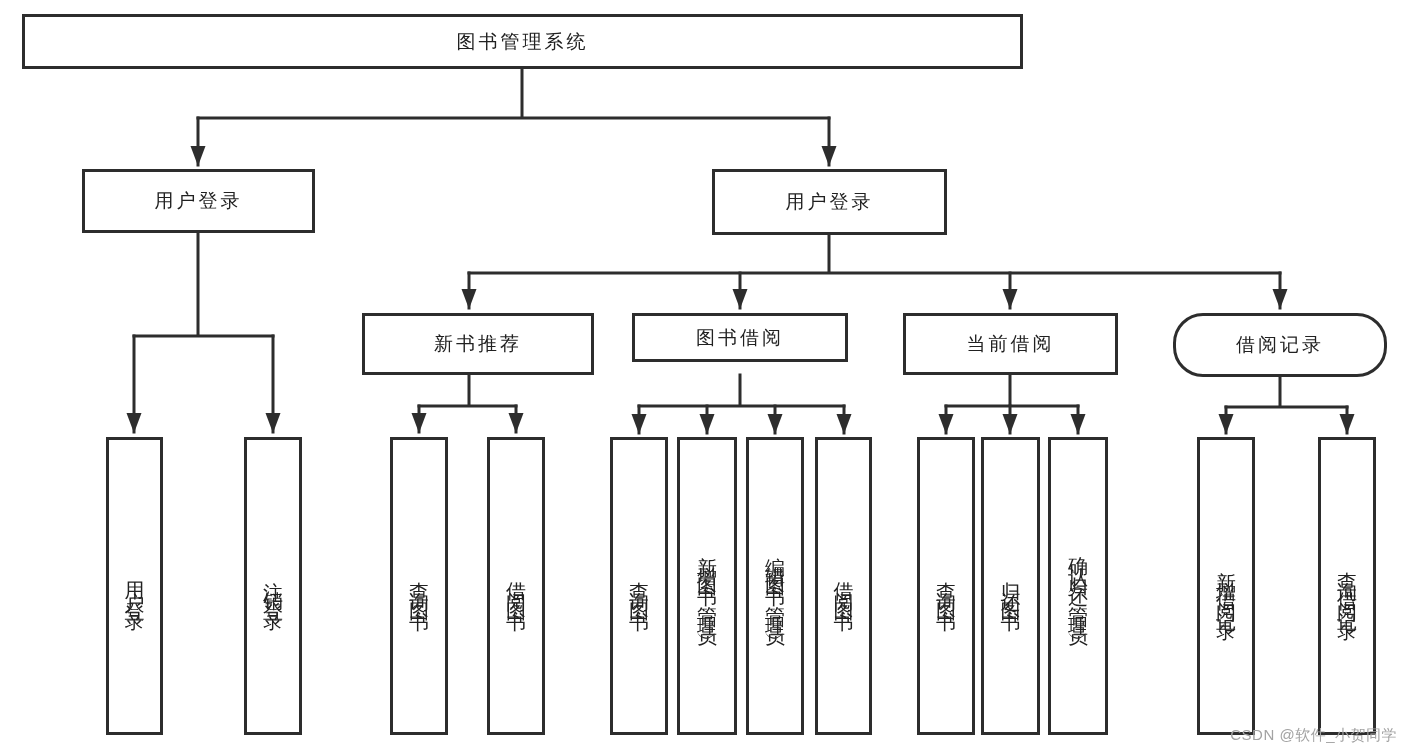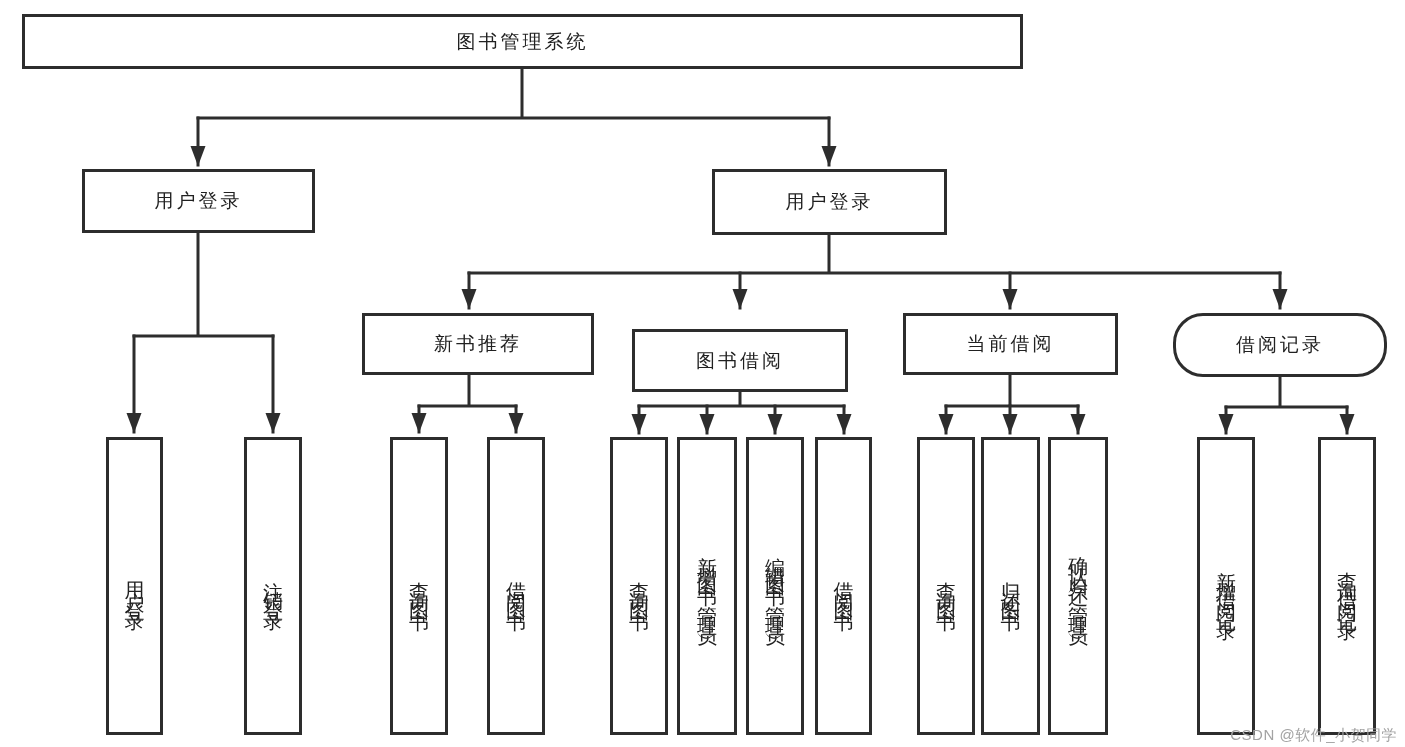--- a/index.html
+++ b/index.html
@@ -48,21 +48,21 @@
     line-height: 1.15;
     letter-spacing: 10px;
   }
   
   #n-root   { left: 22px;  top: 14px;  width: 1001px; height: 55px; }
   
   #n-login  { left: 82px;  top: 169px; width: 233px; height: 64px; }
   #n-mgmt   { left: 712px; top: 169px; width: 235px; height: 66px; }
   
   #n-rec    { left: 362px;  top: 313px; width: 232px; height: 62px; }
-  #n-bor    { left: 632px;  top: 329px; width: 216px; height: 63px; }
+  #n-bor    { left: 632px;  top: 313px; width: 216px; height: 49px; }
   #n-cur    { left: 903px;  top: 313px; width: 215px; height: 62px; }
   #n-recd   { left: 1173px; top: 313px; width: 214px; height: 64px; border-radius: 30px; }
   
   .node.v   { top: 437px; height: 298px; }
   #n-a1 { left: 106px;  width: 57px; }
   #n-a2 { left: 244px;  width: 58px; }
   #n-b1 { left: 390px;  width: 58px; }
   #n-b2 { left: 487px;  width: 58px; }
   #n-c1 { left: 610px;  width: 58px; }
   #n-c2 { left: 677px;  width: 60px; }

